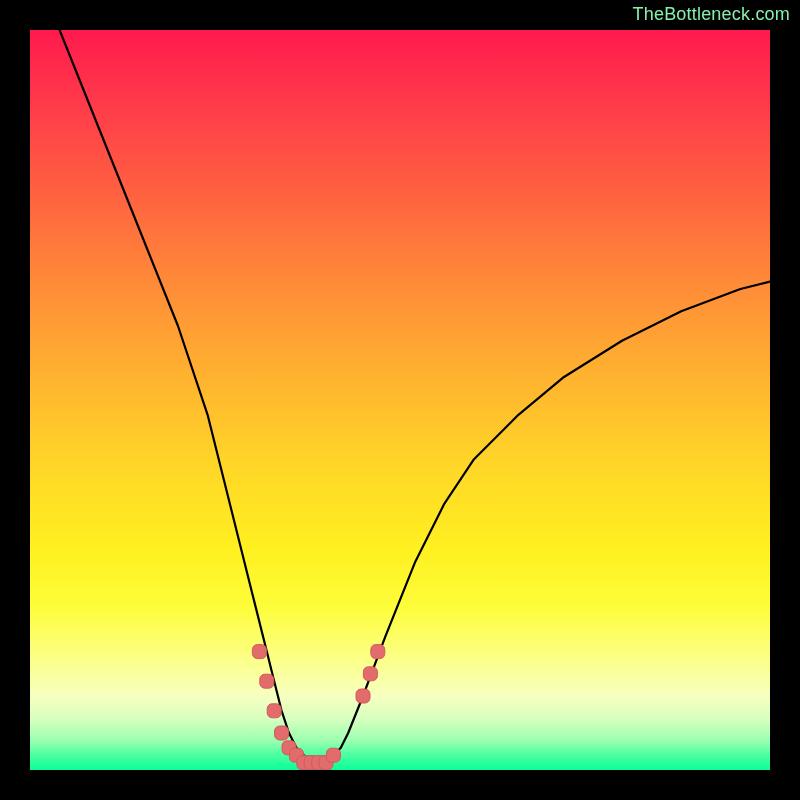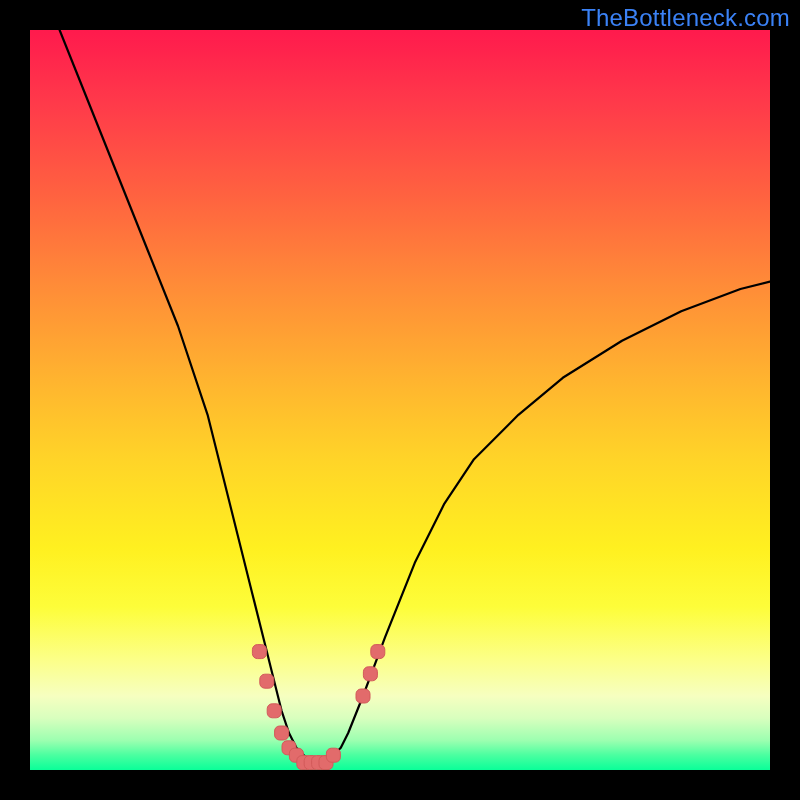--- a/index.html
+++ b/index.html
@@ -40,22 +40,22 @@
       #d8ffbe 93%,
       #9cffb0 96%,
       #4affa0 98%,
       #0aff99 100%
     );
   }
   .watermark {
     position: absolute;
     top: 4px;
     right: 10px;
-    color: #3b82f6;
-    font-size: 24px;
+    color: #86efac;
+    font-size: 18px;
     font-weight: 500;
     letter-spacing: 0.2px;
   }
   svg.curve {
     position: absolute;
     top: 0;
     left: 0;
   }
 </style>
 </head>

